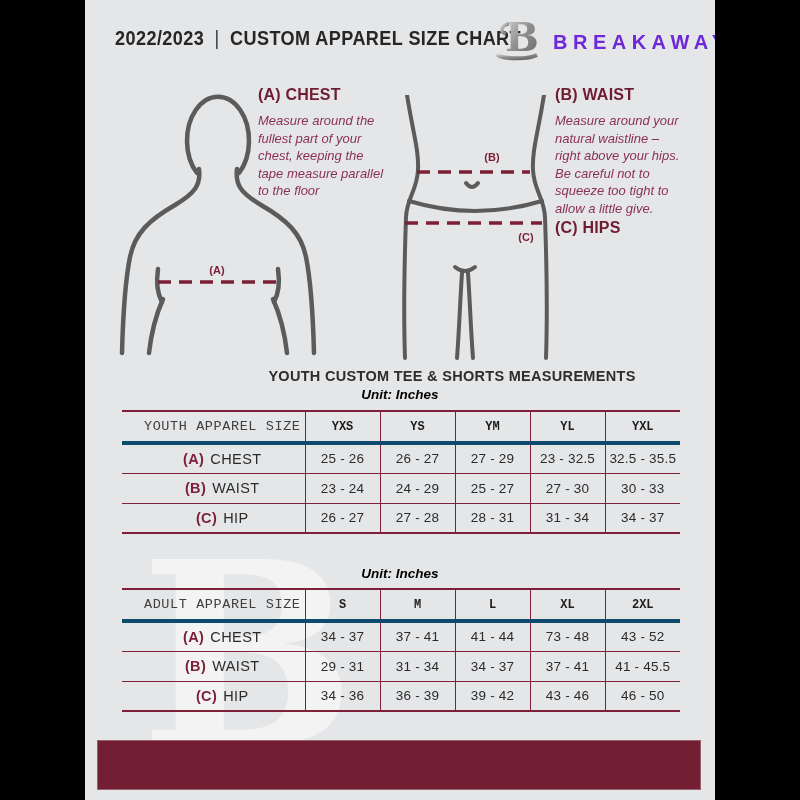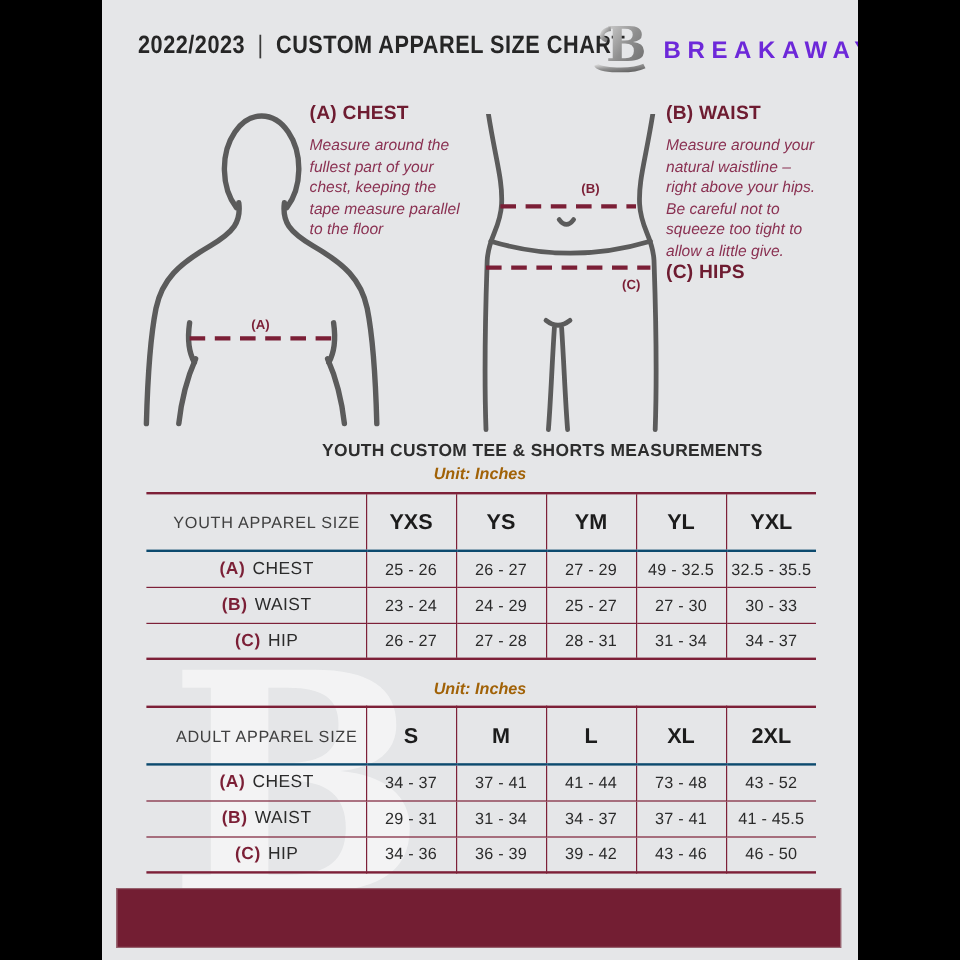--- a/index.html
+++ b/index.html
@@ -28,38 +28,38 @@
   #chest-body   { left:173px; top:112px; }
   #waist-heading{ left:470px; top:86px; }
   #waist-body   { left:470px; top:112px; width:160px; }
   #hips-heading { left:470px; top:219px; }
   #hips-body    { left:470px; top:245px; width:160px; }
 
   
   .tbl-title { position:absolute; left:0; width:734px; text-align:center;
                font-size:14.5px; font-weight:700; color:#2d2d2d; letter-spacing:.3px; }
   .tbl-unit  { position:absolute; left:0; width:630px; text-align:center;
-               font-size:13.5px; font-weight:700; font-style:italic; color:#a16207; }
+               font-size:13.5px; font-weight:700; font-style:italic; color:#000000; }
   #youth-title { top:368px; } #youth-unit { top:387px; }
   #adult-title { top:547px; } #adult-unit { top:566px; }
   .tbl-wrap { position:absolute; left:37px; width:558px; z-index:2; }
   #youth-table-wrap { top:410px; }
   #adult-table-wrap { top:588px; }
   table.size-table { width:558px; border-collapse:collapse; table-layout:fixed;
                      border-top:2px solid #7d2038; border-bottom:2px solid #7d2038; }
   table.size-table col.c0 { width:183px; }
   table.size-table col.cv { width:75px; }
   table.size-table th, table.size-table td { height:30px; text-align:center;
                      vertical-align:middle; background:transparent; }
-  table.size-table thead th { height:48px; border-bottom:2px solid #0c4a6e; }
+  table.size-table thead th { height:32px; border-bottom:4px solid #0c4a6e;font-family:Liberation Mono, monospace; }
   table.size-table tbody tr + tr td { border-top:1.5px solid #7d2038; }
   table.size-table th + th, table.size-table td + td { border-left:1.5px solid #7d2038; }
   th.label-head { text-align:left; padding-left:18px; font-weight:400; font-size:13.5px;
                   color:#404040; letter-spacing:.6px; }
-  th.size-head { font-size:18px; font-weight:700; color:#1c1c1c; }
+  th.size-head { font-size:12px; font-weight:700; color:#1c1c1c; }
   td.label-cell { text-align:left; padding-left:18px; font-size:14.5px; color:#2b2b2b;
                   letter-spacing:.4px; }
   td.label-cell .marker { font-weight:700; color:#7b1f36; margin-right:6px; }
   td.value-cell { font-size:13.5px; color:#2b2b2b; letter-spacing:.2px;margin-left:18px; }
 
   
   .watermark { position:absolute; left:55px; top:528px; z-index:1;
                font-family:"DejaVu Serif", serif; font-weight:700; font-size:255px;
                line-height:1; color:rgba(250,250,251,.65); pointer-events:none; }
   .footer-bar { position:absolute; left:12px; top:740px; width:604px; height:50px;
@@ -162,21 +162,21 @@
               <th class="size-head">YL</th>
               <th class="size-head">YXL</th>
             </tr>
           </thead>
           <tbody>
             <tr>
               <td class="label-cell"><span class="marker">(A)</span><span>CHEST</span></td>
               <td class="value-cell">25 - 26</td>
               <td class="value-cell">26 - 27</td>
               <td class="value-cell">27 - 29</td>
-              <td class="value-cell">49 - 32.5</td>
+              <td class="value-cell">23 - 32.5</td>
               <td class="value-cell">32.5 - 35.5</td>
             </tr>
             <tr>
               <td class="label-cell"><span class="marker">(B)</span><span>WAIST</span></td>
               <td class="value-cell">23 - 24</td>
               <td class="value-cell">24 - 29</td>
               <td class="value-cell">25 - 27</td>
               <td class="value-cell">27 - 30</td>
               <td class="value-cell">30 - 33</td>
             </tr>

